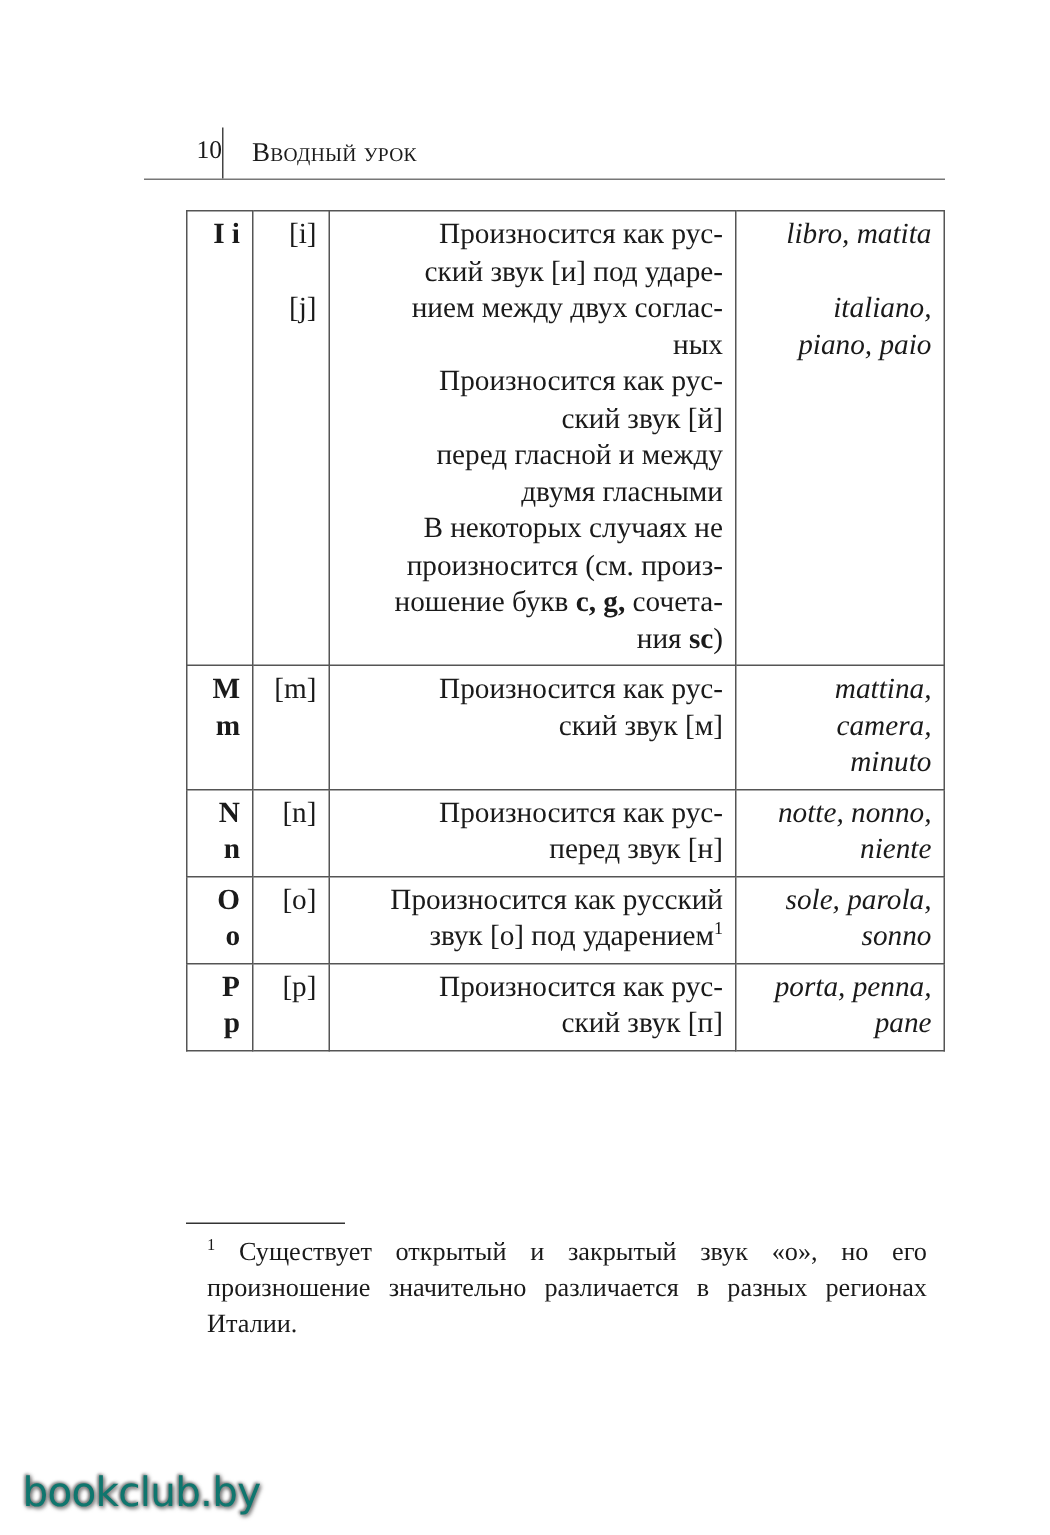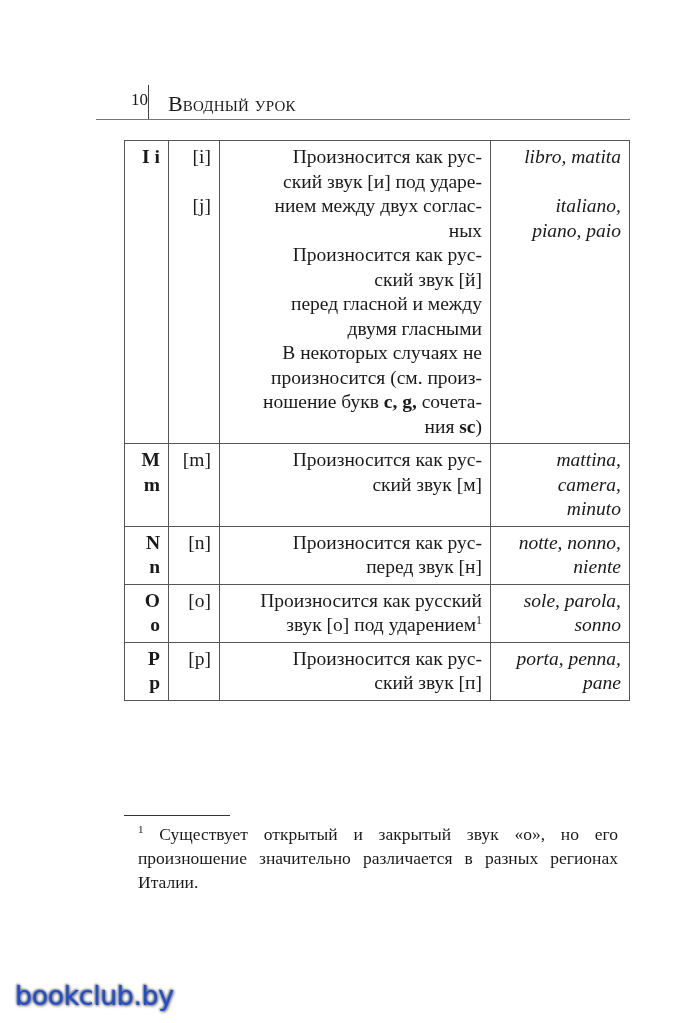--- a/index.html
+++ b/index.html
@@ -2,39 +2,39 @@
 <html><head>
 <meta charset="utf-8">
 <style>
   html, body { margin: 0; padding: 0; background: #ffffff; }
   body { width: 700px; height: 1023px; position: relative; overflow: hidden;
          font-family: "Liberation Serif", "DejaVu Serif", serif; color: #1a1a1a; }
   .header { position: absolute; left: 96px; top: 85px; width: 534px; height: 34px;
             border-bottom: 1.5px solid #777; }
   .page-num { position: absolute; left: 4px; top: 5px; font-size: 17px; margin-left: 31px; }
   .vbar { position: absolute; left: 52px; top: 0; width: 1px; height: 34px; background: #444; }
-  .running-title { position: absolute; left: 72px; top: 6px; font-size: 22px; font-variant: small-caps; letter-spacing: 0.2px; }
+  .running-title { position: absolute; left: 72px; top: 6px; font-size: 18px; font-variant: small-caps; letter-spacing: 0.2px; }
   table.alpha { position: absolute; left: 124px; top: 140px; width: 506px;
                 border-collapse: collapse; font-size: 19.5px; line-height: 24.5px; text-align: right; }
   table.alpha td { border: 1.5px solid #555; vertical-align: top; padding: 4px 8px 4px 9px; }
   td.letter { width: 26px; font-weight: bold; padding-left: 8px; padding-right: 6px; }
   td.ipa { width: 33px; }
   td.desc { width: 253px; }
   td.examples { font-style: italic; }
   .line { display: block; }
   .gap { display: block; height: 24.5px; }
   b { font-weight: bold; margin-top: 36px; }
   sup { font-size: 12px; line-height: 0; vertical-align: super; }
   .fn-rule { position: absolute; left: 124px; top: 815px; width: 106px; height: 1px; background: #333; }
   .footnote { position: absolute; left: 112px; top: 822px; width: 506px; font-size: 17.5px;
               line-height: 24px; text-align: justify; }
   .footnote .indent { padding-left: 26px; }
   .footnote sup { font-size: 11px; }
   .watermark { position: absolute; left: 15px; top: 980px; font-family: "DejaVu Sans", sans-serif;
-               font-size: 27px; color: #1d4ed8;
+               font-size: 27px; color: #0f766e;
                text-shadow: 0 0 3px #666, 1px 1px 3px #777, -1px -1px 2px #999; letter-spacing: -0.5px; }
 </style>
 </head>
 <body>
 
 <div class="header">
   <span class="page-num">10</span>
   <span class="vbar"></span>
   <span class="running-title">Вводный урок</span>
 </div>

